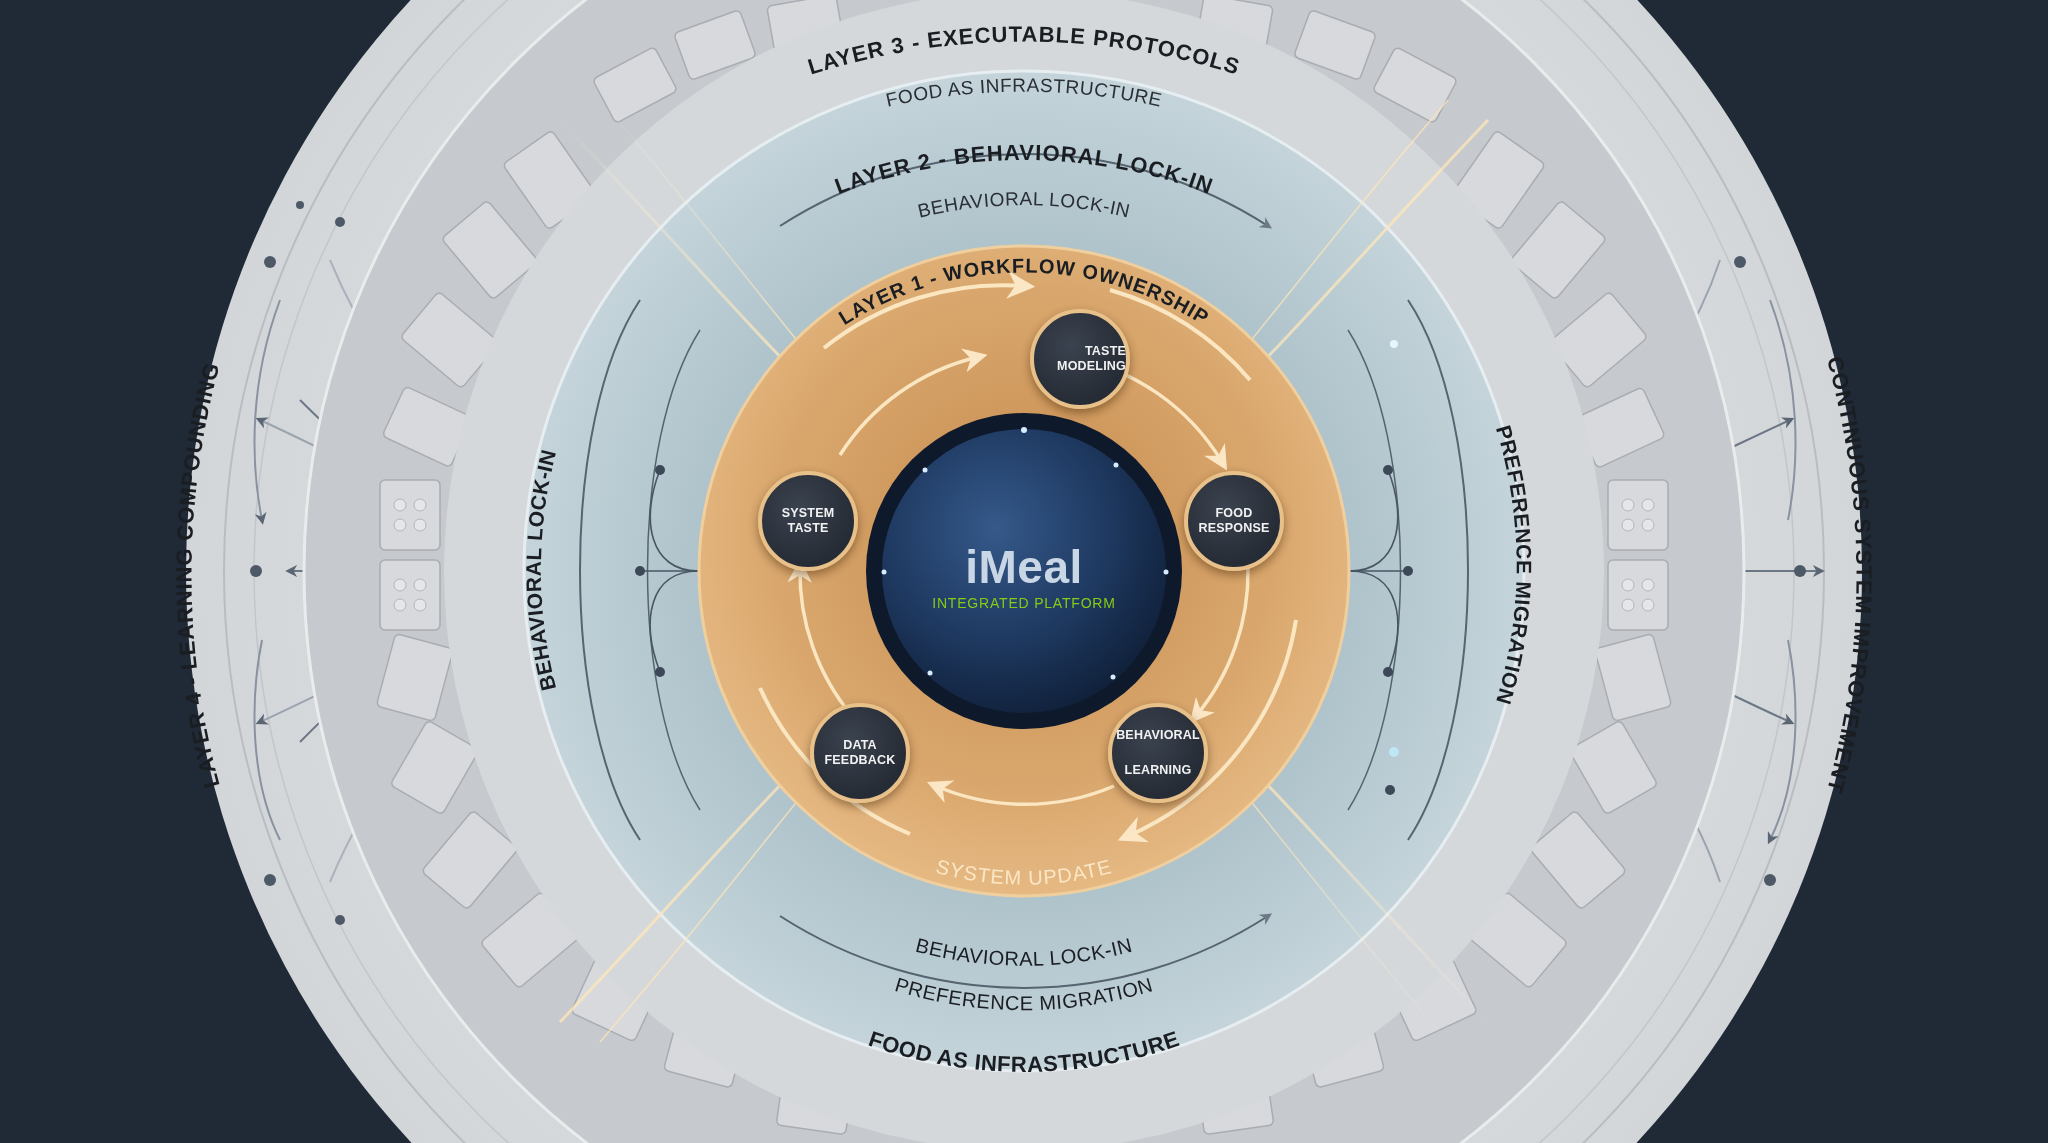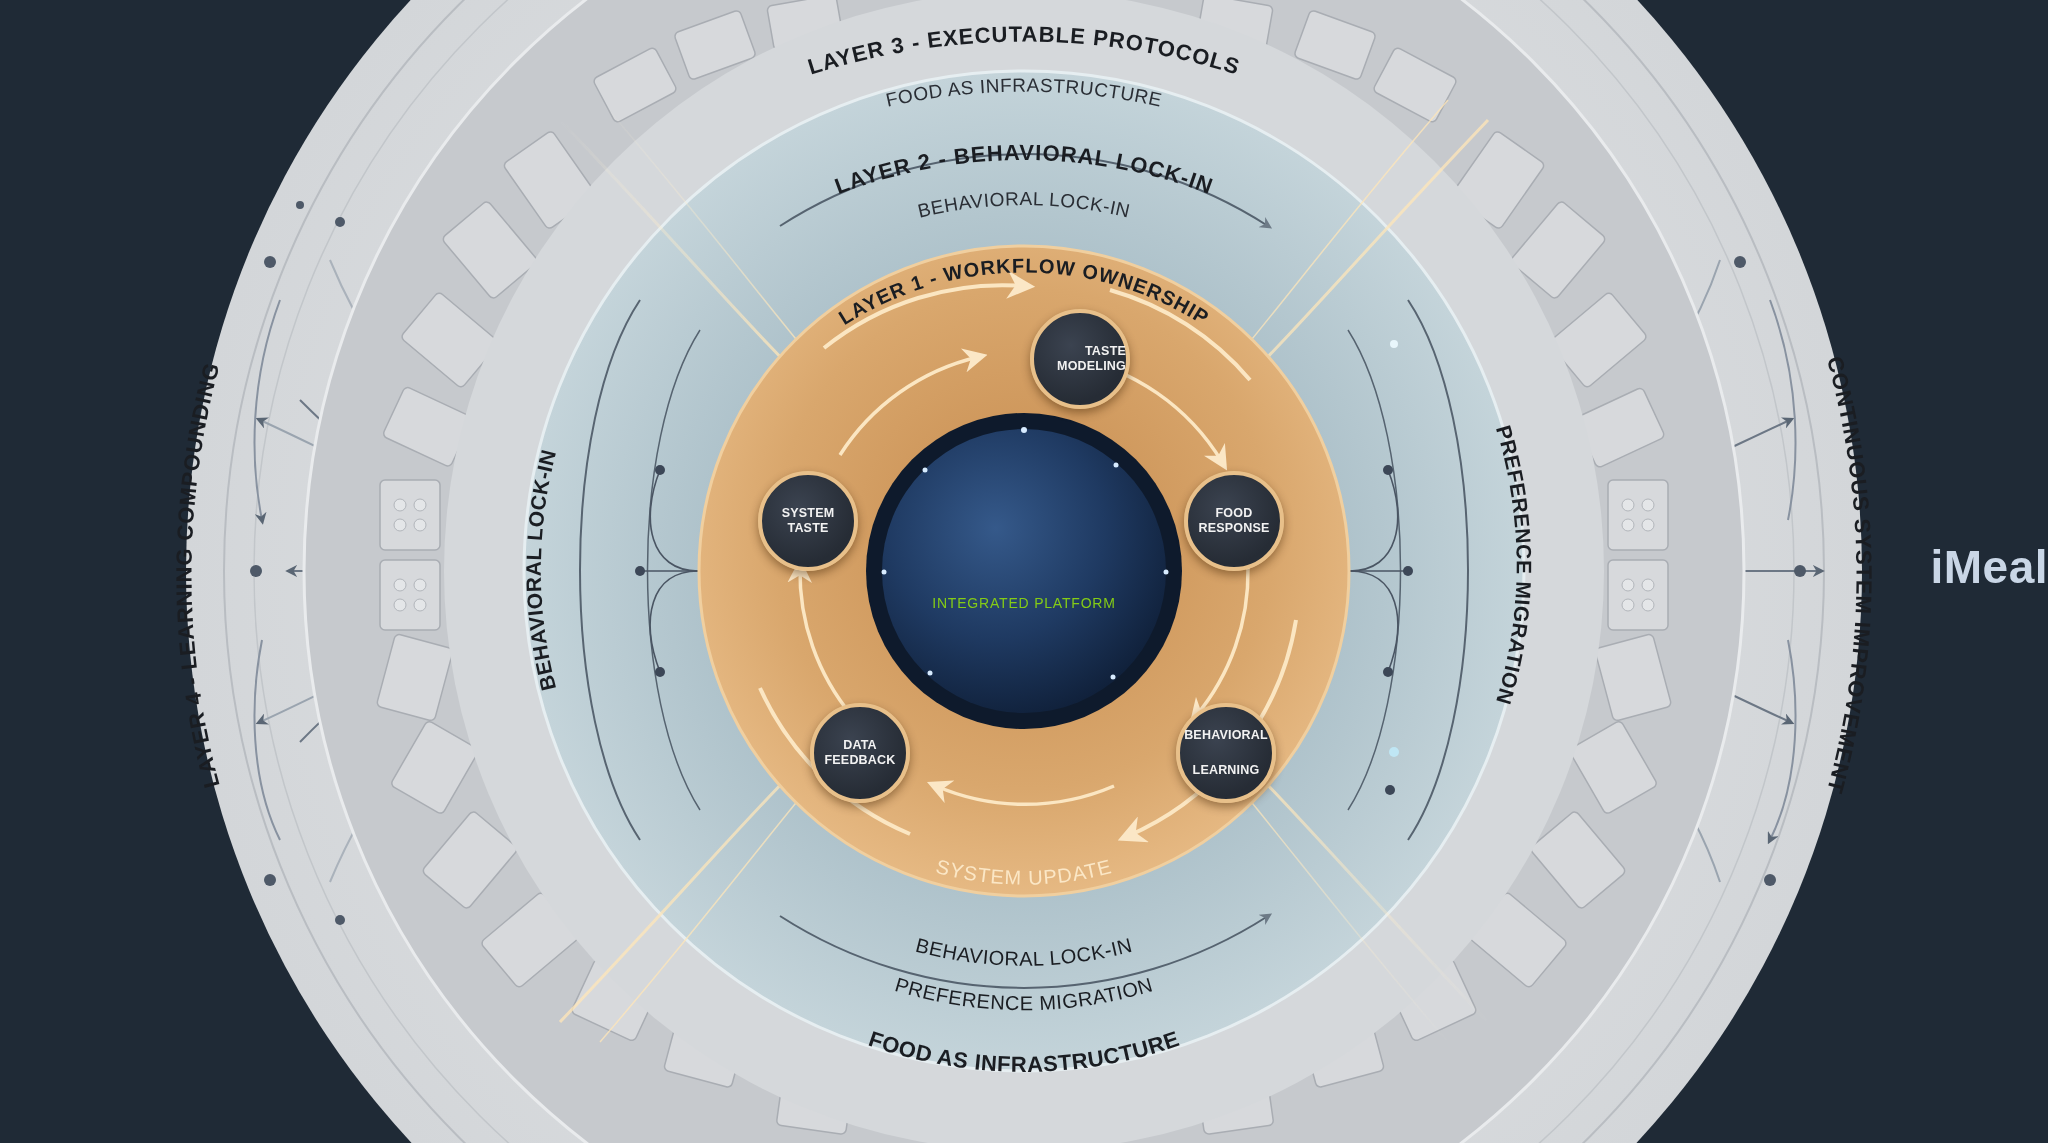--- a/index.html
+++ b/index.html
@@ -1,20 +1,20 @@
 <!DOCTYPE html>
 <html><head>
 <meta charset="utf-8">
 <style>
   html, body { margin:0; padding:0; }
   body { width:2048px; height:1143px; overflow:hidden; background:#1f2a36; position:relative; font-family:"Liberation Sans", sans-serif; }
   #stage { position:absolute; left:0; top:0; width:2048px; height:1143px; }
   svg text { font-family:"Liberation Sans", sans-serif; }
   .node { position:absolute; width:92px; height:92px; border-radius:50%; background:radial-gradient(circle at 40% 35%, #3b4350 0%, #262c35 70%); border:4px solid #e8c08a; box-shadow:0 4px 10px rgba(60,30,0,0.45); display:flex; flex-direction:column; align-items:center; justify-content:center; color:#f2f2f2; font-weight:700; font-size:12.5px; line-height:15px; text-align:center; letter-spacing:0.2px; }
-  .core-title { position:absolute; left:0; width:2048px; top:540px; text-align:right; font-weight:700; font-size:46px; color:#c9d6e6; letter-spacing:0.5px; }
+  .core-title { position:absolute; left:0; width:2048px; top:540px; text-align:center; font-weight:700; font-size:46px; color:#c9d6e6; letter-spacing:0.5px; }
   .core-sub { position:absolute; left:0; width:2048px; top:595px; text-align:center; font-size:14px; color:#84cc16; letter-spacing:0.8px; }
 </style>
 </head>
 <body>
 
 <div id="stage">
 <svg width="2048" height="1143" viewBox="0 0 2048 1143" xmlns="http://www.w3.org/2000/svg">
   <defs>
     <radialGradient id="gL4" cx="50%" cy="50%" r="50%">
       <stop offset="0%" stop-color="#e4e6e8"></stop>
@@ -282,21 +282,21 @@
 <div class="core-sub">INTEGRATED PLATFORM</div>
 
 <div class="node" style="left:1030px; top:309px;align-items:flex-end;">
   <span>TASTE</span>
   <span>MODELING</span>
 </div>
 <div class="node" style="left:1184px; top:471px;">
   <span>FOOD</span>
   <span>RESPONSE</span>
 </div>
-<div class="node" style="left:1176px; top:703px;gap:20px;">
+<div class="node" style="left:1108px; top:703px;gap:20px;">
   <span>BEHAVIORAL</span>
   <span>LEARNING</span>
 </div>
 <div class="node" style="left:810px; top:703px;">
   <span>DATA</span>
   <span>FEEDBACK</span>
 </div>
 <div class="node" style="left:758px; top:471px;">
   <span>SYSTEM</span>
   <span>TASTE</span>

